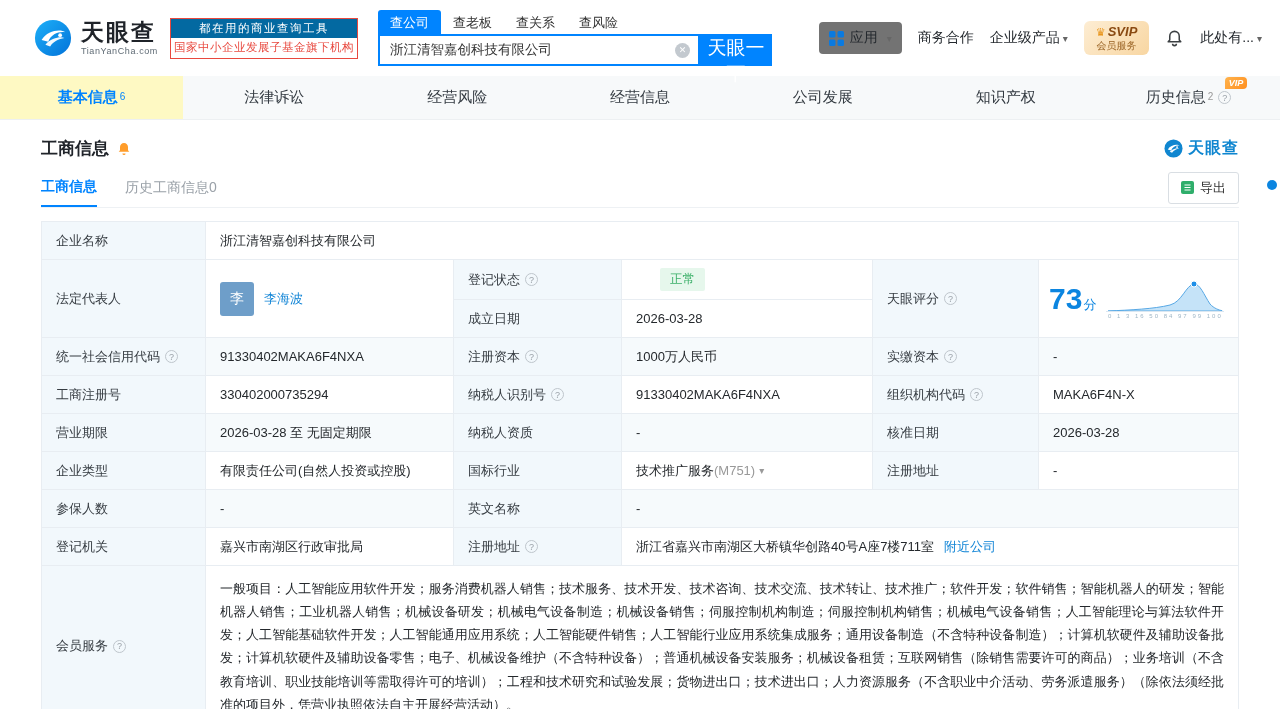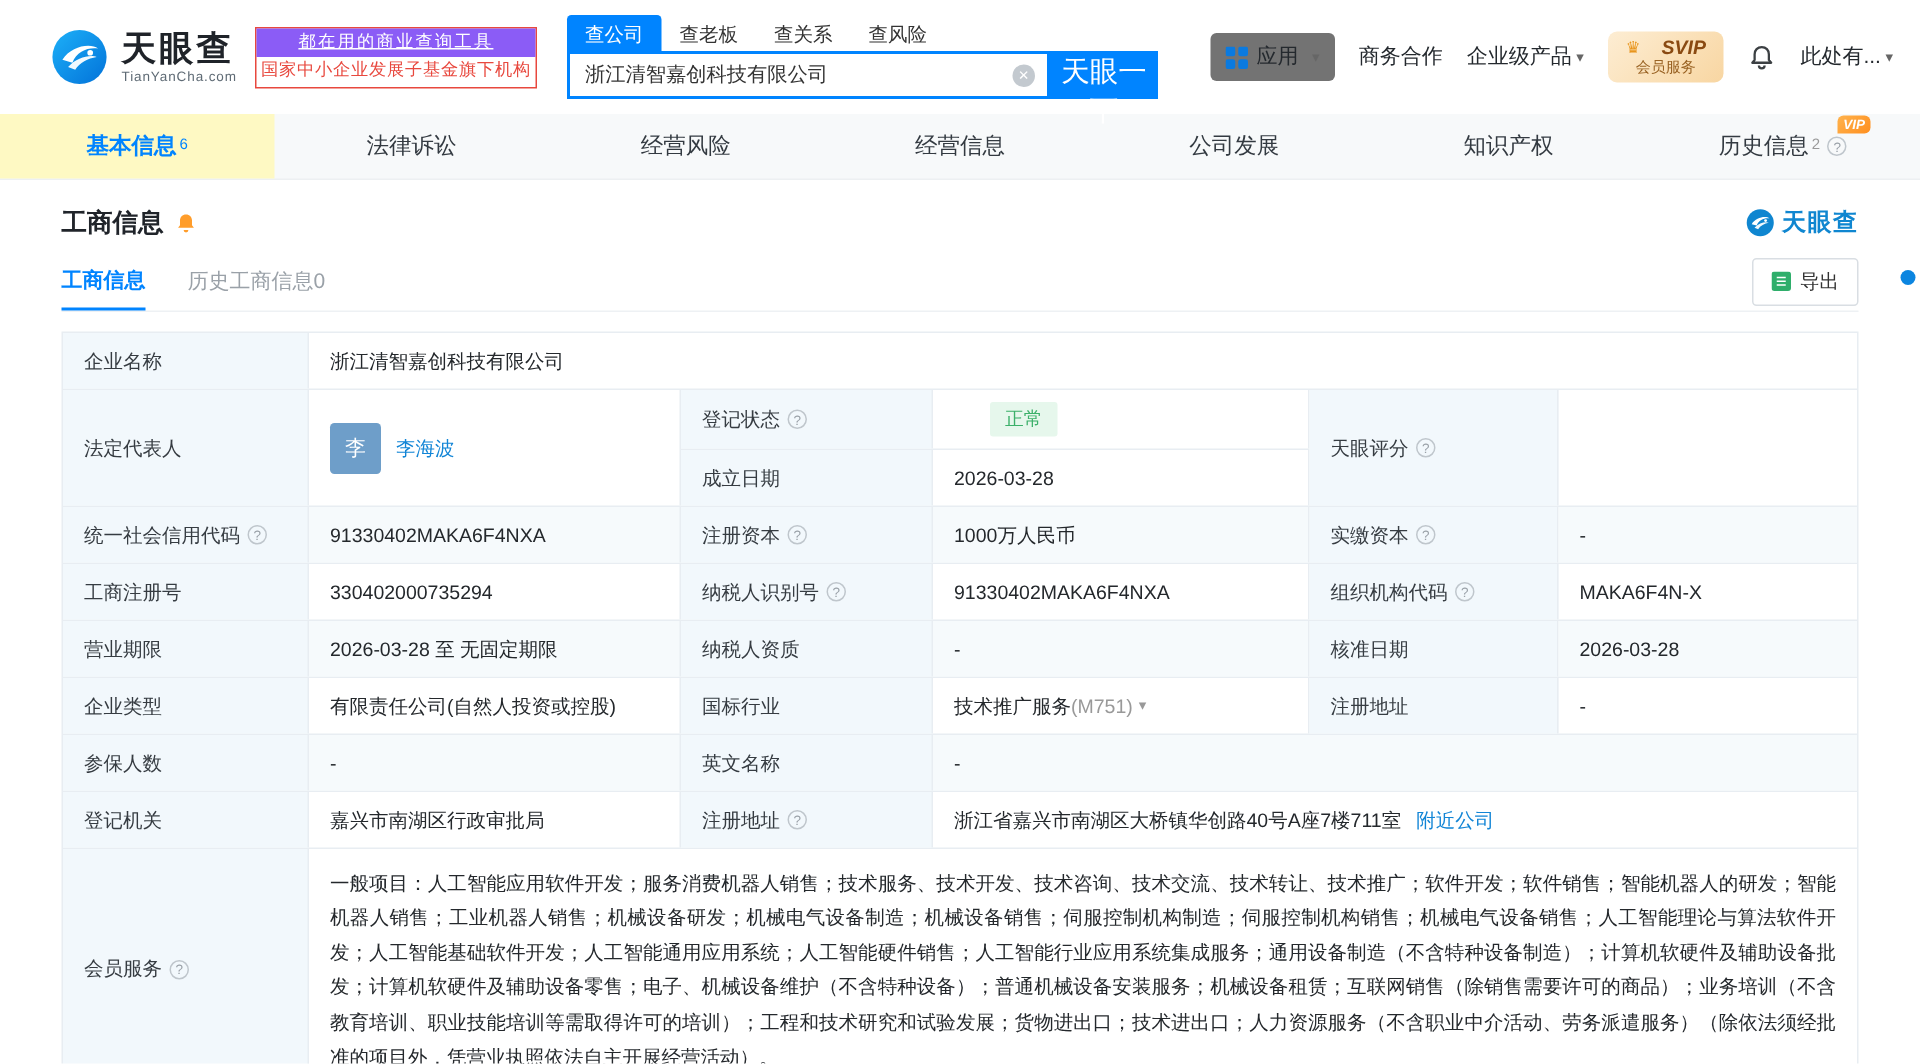--- a/index.html
+++ b/index.html
@@ -9,42 +9,42 @@
   html,body{margin:0;padding:0;}
   body{width:1280px;height:709px;overflow:hidden;background:#fff;color:#333;
        font-family:"Liberation Sans","DejaVu Sans",sans-serif;position:relative;}
 
   
   .header{height:76px;display:flex;align-items:center;padding:0 18px 0 34px;background:#fff;}
   .logo{display:flex;align-items:center;gap:9px;cursor:pointer;flex-shrink:0;}
   .logo-title{font-size:23px;font-weight:bold;color:#1f2329;letter-spacing:2px;line-height:1.05;}
   .logo-domain{font-size:9px;color:#5f6b75;letter-spacing:.6px;margin-top:1px;}
   .slogan{margin-left:12px;border:1px solid #e8483e;font-size:11.5px;text-align:center;line-height:1;flex-shrink:0;}
-  .slogan-1{background:#8b5cf6;color:#fff;padding:4px 7px;letter-spacing:1.5px;text-decoration:underline;}
+  .slogan-1{background:#0369a1;color:#fff;padding:4px 7px;letter-spacing:1.5px;}
   .slogan-2{color:#e8483e;padding:4px 3px;letter-spacing:.5px;}
 
   .search-area{margin-left:20px;width:394px;flex-shrink:0;}
   .search-tabs{display:flex;height:24px;font-size:13px;}
   .stab{padding:4px 12px;cursor:pointer;color:#333;}
   .stab.active{background:var(--blue);color:#fff;border-radius:3px 3px 0 0;}
   .search-box{display:flex;height:32px;}
   .siw{flex:1;border:2px solid var(--blue);display:flex;align-items:center;padding:0 8px;background:#fff;}
   .siw input{border:0;outline:0;flex:1;font-size:13.5px;color:#333;font-family:inherit;background:transparent;}
   .clear-icon{width:15px;height:15px;border-radius:50%;background:#c3c9cf;color:#fff;font-size:9px;
               display:flex;align-items:center;justify-content:center;cursor:pointer;flex-shrink:0;}
   .clear-icon::before{content:"✕";}
   .search-btn{width:72px;background:var(--blue);color:#fff;border:0;font-size:19px;cursor:pointer;font-family:inherit;}
 
   .header-right{margin-left:auto;display:flex;align-items:center;gap:16px;font-size:14px;color:#24292e;}
   .caret{font-size:10px;color:#666;margin-left:3px;}
   .caret::before{content:"▾";}
   .apps-chip{display:flex;align-items:center;gap:6px;background:#737373;border-radius:4px;padding:7px 10px;cursor:pointer;}
   .hr-item{cursor:pointer;display:flex;align-items:center;white-space:nowrap;}
   .svip{background:linear-gradient(135deg,#fdedd3,#f8d6a2);border-radius:6px;padding:4px 12px;text-align:center;cursor:pointer;line-height:1.15;}
-  .svip-top{font-size:13px;font-weight:bold;font-style:italic;color:#8a4a12;display:flex;align-items:center;gap:14px;justify-content:center;}
+  .svip-top{font-size:13px;font-weight:bold;font-style:italic;color:#8a4a12;display:flex;align-items:center;gap:2px;justify-content:center;}
   .svip-crown{color:#e8951d;font-size:11px;font-style:normal;}
   .svip-crown::before{content:"♛";}
   .svip-sub{font-size:10px;color:#9a6324;}
   .bell-btn{cursor:pointer;display:flex;}
 
   
   .nav{height:44px;background:#f7f9fa;display:flex;border-bottom:1px solid #edf0f2;}
   .nav-tab{flex:1;display:flex;align-items:center;justify-content:center;font-size:15px;color:#333a41;cursor:pointer;}
   .nav-tab.active{background:#fef9c3;color:var(--blue);font-weight:bold;}
   .tab-inner{position:relative;display:flex;align-items:center;}
@@ -291,20 +291,34 @@
             <div class="cell label w3">
               <span>成立日期</span>
             </div>
             <div class="cell value w4">2026-03-28</div>
           </div>
         </div>
         <div class="cell label w5">
           <span>天眼评分</span>
             <span class="help"></span>
         </div>
+        <div class="cell value w6 last score-cell">
+          <span class="score-wrap">
+            <span class="score-num">73</span>
+            <span class="score-suffix">分</span>
+          </span>
+          <span class="score-chart">
+            <svg width="118" height="34" viewBox="0 0 118 34">
+              <path d="M2,32 C24,31 48,30 64,26 C76,23 80,6 88,5 C94,4.5 98,16 104,25 C108,29.5 113,31 116,31.7 L116,32 Z" fill="#c5e3f8" stroke="#57a8e5" stroke-width="1"></path>
+              <line x1="0" y1="32.5" x2="118" y2="32.5" stroke="#dbe7f1" stroke-width="1"></line>
+              <circle cx="88" cy="5" r="3" fill="#1e8fe8" stroke="#fff" stroke-width="1"></circle>
+            </svg>
+            <span class="axis">0 1 3 16 50 84 97 99 100</span>
+          </span>
+        </div>
       </div>
 
       <div class="trow alt">
         <div class="cell label w1">
           <span>统一社会信用代码</span>
             <span class="help"></span>
         </div>
         <div class="cell value w2">91330402MAKA6F4NXA</div>
         <div class="cell label w3">
           <span>注册资本</span>

